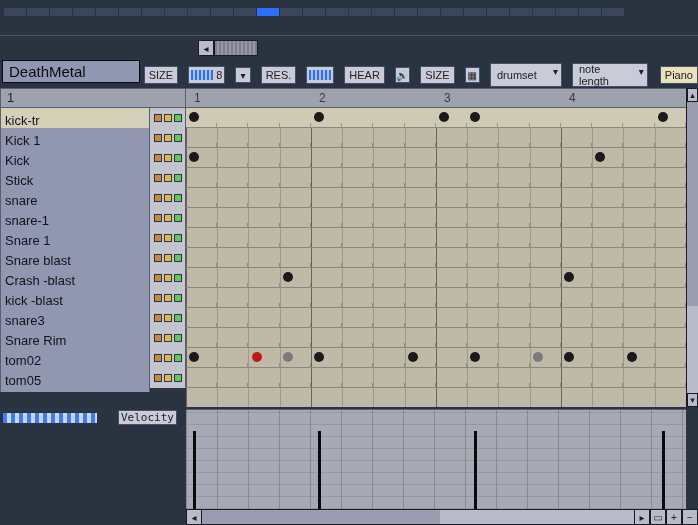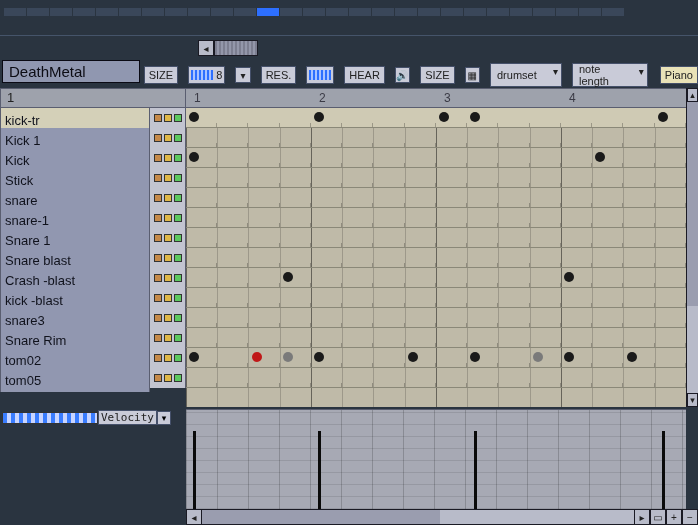--- a/index.html
+++ b/index.html
@@ -51,21 +51,21 @@
   .note.gray{background:#7a7a7a;}
   .note.red{background:#c01818;}
 
   .vscroll { position:absolute; top:88px; right:0; width:12px; bottom:118px; background:#b8bbc9; border-left:1px solid #1a1a24; }
   .vscroll .up,.vscroll .down{height:14px;background:#b8bbc9;border:1px solid #1a1a24;font-size:9px;display:flex;align-items:center;justify-content:center;color:#222;}
   .vscroll .track{position:absolute;top:14px;bottom:14px;left:0;right:0;}
   .vscroll .thumb{position:absolute;top:0;left:0;right:0;height:70%;background:#9a9daf;}
 
   
   .velhdr { position:absolute; bottom:100px; left:0; width:186px; height:18px; background:#2a3440; }
-  .velhdr .box{ position:absolute; bottom:0; left:2px; display:flex; align-items:center; gap:0;}
+  .velhdr .box{ position:absolute; bottom:0; left:2px; display:flex; align-items:center; gap:20px;}
   .velbar{ width:96px; height:12px; background: repeating-linear-gradient(90deg,#3a7dff 0 4px,#c9d5ff 4px 8px); border:1px solid #333;}
   .vellbl{ font:11px monospace; background:#c9cbd8; border:1px solid #45506a; padding:0 2px; color:#222;}
   .veldd{ width:14px; height:14px; background:#c9cbd8; border:1px solid #45506a; font-size:9px; display:inline-flex; align-items:center; justify-content:center;}
 
   .velgrid { position:absolute; left:186px; right:12px; bottom:16px; height:100px; background:#a7a9b4;
     background-image:
       repeating-linear-gradient(90deg, rgba(0,0,0,.18) 0 1px, transparent 1px 31px),
       repeating-linear-gradient(0deg, rgba(0,0,0,.10) 0 1px, transparent 1px 12px);
     border-top:1px solid #5a5e70;
   }

